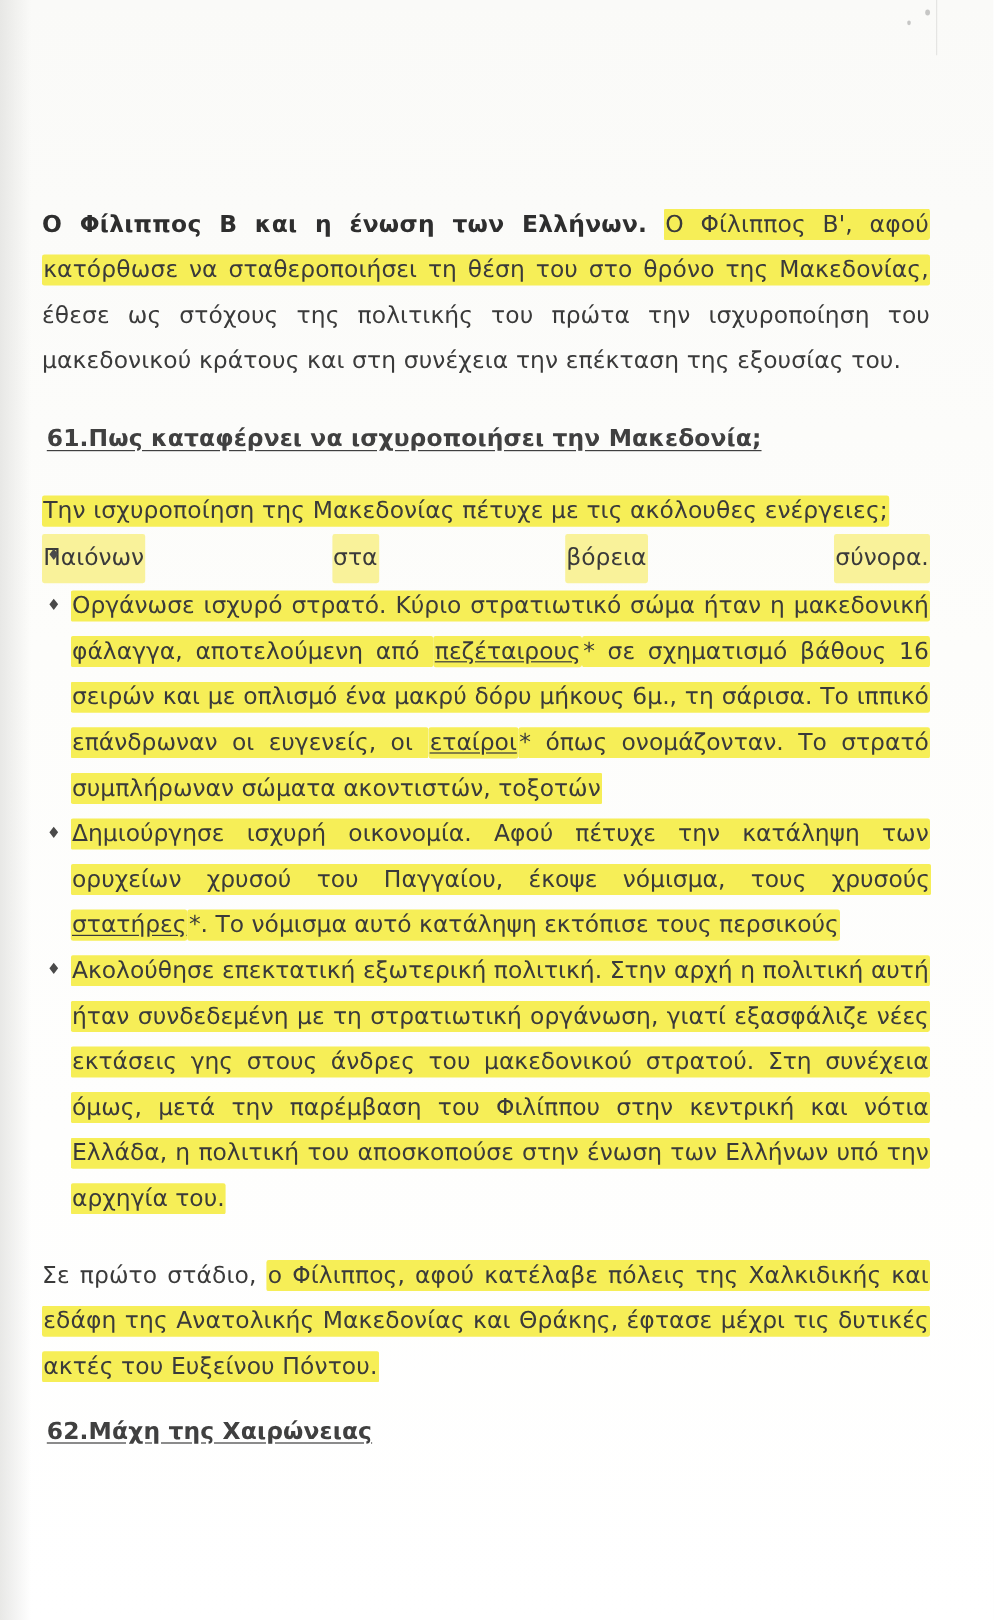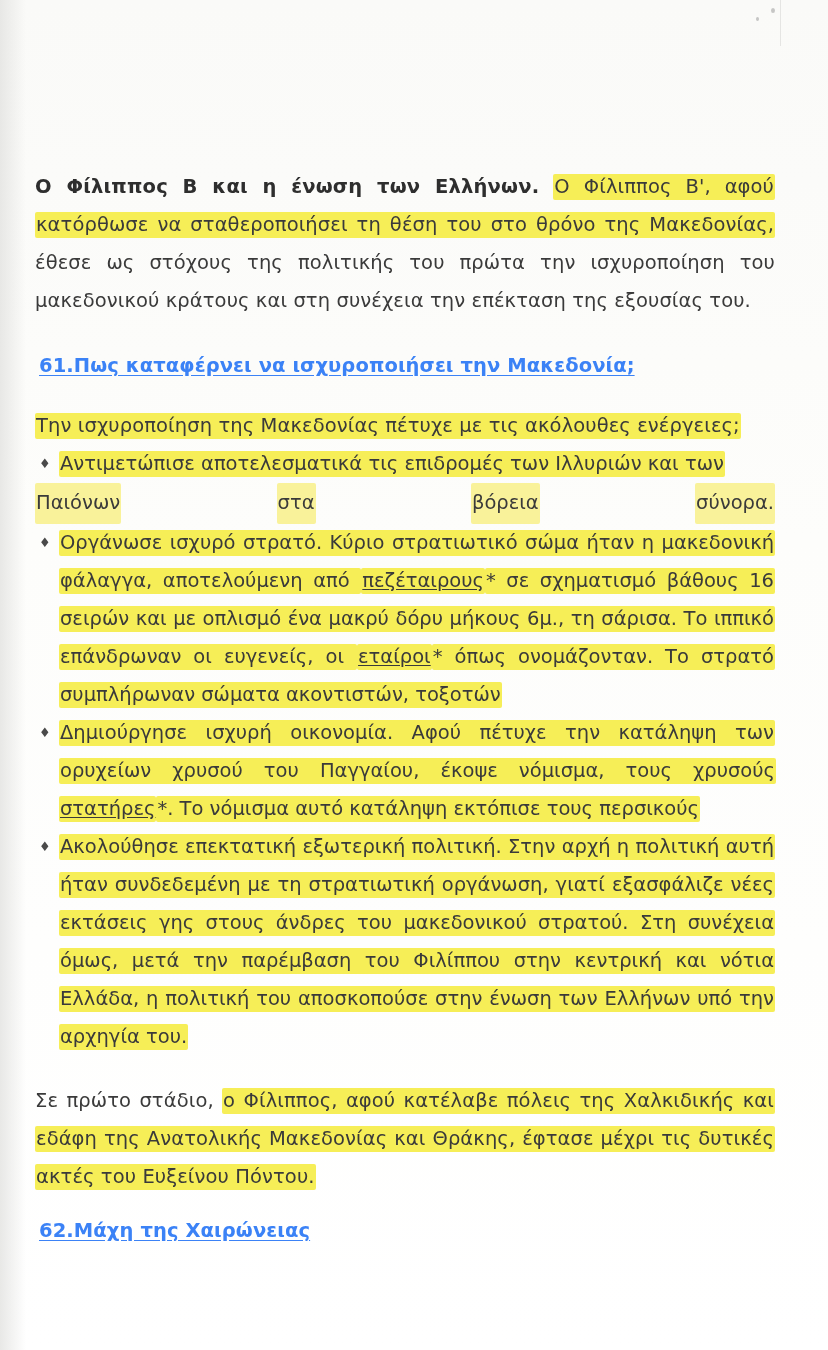--- a/index.html
+++ b/index.html
@@ -86,21 +86,21 @@
   }
 
   .u { text-decoration: underline; text-underline-offset: 2px; }
 
   
   .heading {
     font-size: 19.5px;
     font-weight: bold;
     text-decoration: underline;
     text-underline-offset: 3px;
-    color: #3b82f6;
+    color: #404040;
     letter-spacing: 0.1px;
     white-space: nowrap;
   }
   .heading-61 { margin: 34px 0 30px 4px; }
   .heading-62 { margin: 23px 0 0 4px; }
 
   
   .bullets { margin: 0; padding: 0; list-style: none; }
   .bullet-item {
     position: relative;
@@ -145,21 +145,20 @@
     <p class="para intro"><span class="lead">Ο Φίλιππος Β και η ένωση των Ελλήνων.</span> <span class="hl">Ο Φίλιππος Β', αφού κατόρθωσε να σταθεροποιήσει τη θέση του στο θρόνο της Μακεδονίας,</span><span> έθεσε ως στόχους της πολιτικής του πρώτα την ισχυροποίηση του μακεδονικού κράτους και στη συνέχεια την επέκταση της εξουσίας του.</span></p>
 
     <div class="heading heading-61">61.Πως καταφέρνει να ισχυροποιήσει την Μακεδονία;</div>
 
     <p class="para"><span class="hl">Την ισχυροποίηση της Μακεδονίας πέτυχε με τις ακόλουθες ενέργειες;</span></p>
 
     <ul class="bullets">
 
       <li class="bullet-item">
         <span class="bullet-mark">♦</span>
-        <span class="hl">Αντιμετώπισε αποτελεσματικά τις επιδρομές των Ιλλυριών και των</span>
       </li>
       <li class="spread">
         <span class="hl-soft">Παιόνων</span>
         <span class="hl-soft">στα</span>
         <span class="hl-soft">βόρεια</span>
         <span class="hl-soft">σύνορα.</span>
       </li>
 
       <li class="bullet-item">
         <span class="bullet-mark">♦</span><span class="hl">Οργάνωσε ισχυρό στρατό. Κύριο στρατιωτικό σώμα ήταν η μακεδονική φάλαγγα, αποτελούμενη από </span><span class="hl u">πεζέταιρους</span><span class="hl">* σε σχηματισμό βάθους 16 σειρών και με οπλισμό ένα μακρύ δόρυ μήκους 6μ., τη σάρισα. Το ιππικό επάνδρωναν οι ευγενείς, οι </span><span class="hl u">εταίροι</span><span class="hl">* όπως ονομάζονταν. Το στρατό συμπλήρωναν σώματα ακοντιστών, τοξοτών</span>

